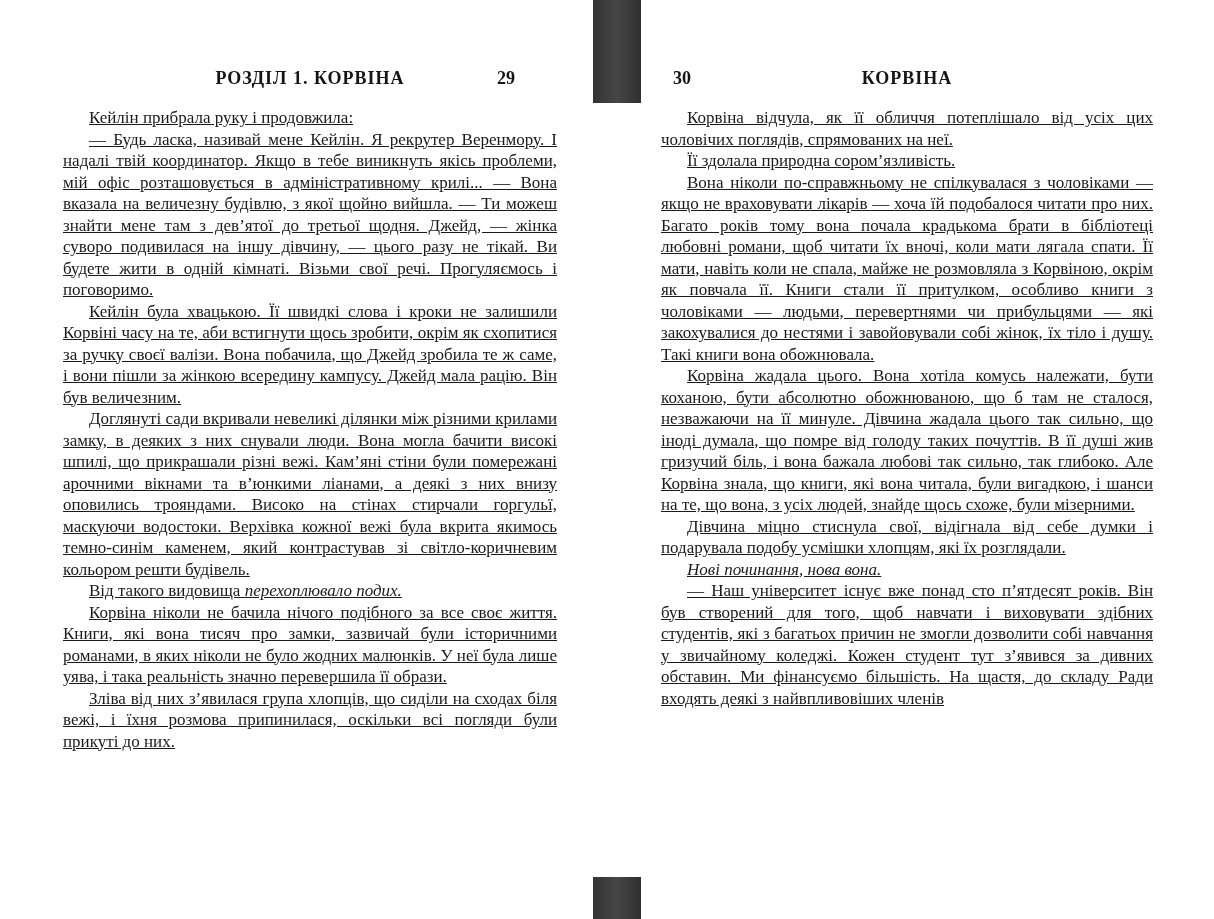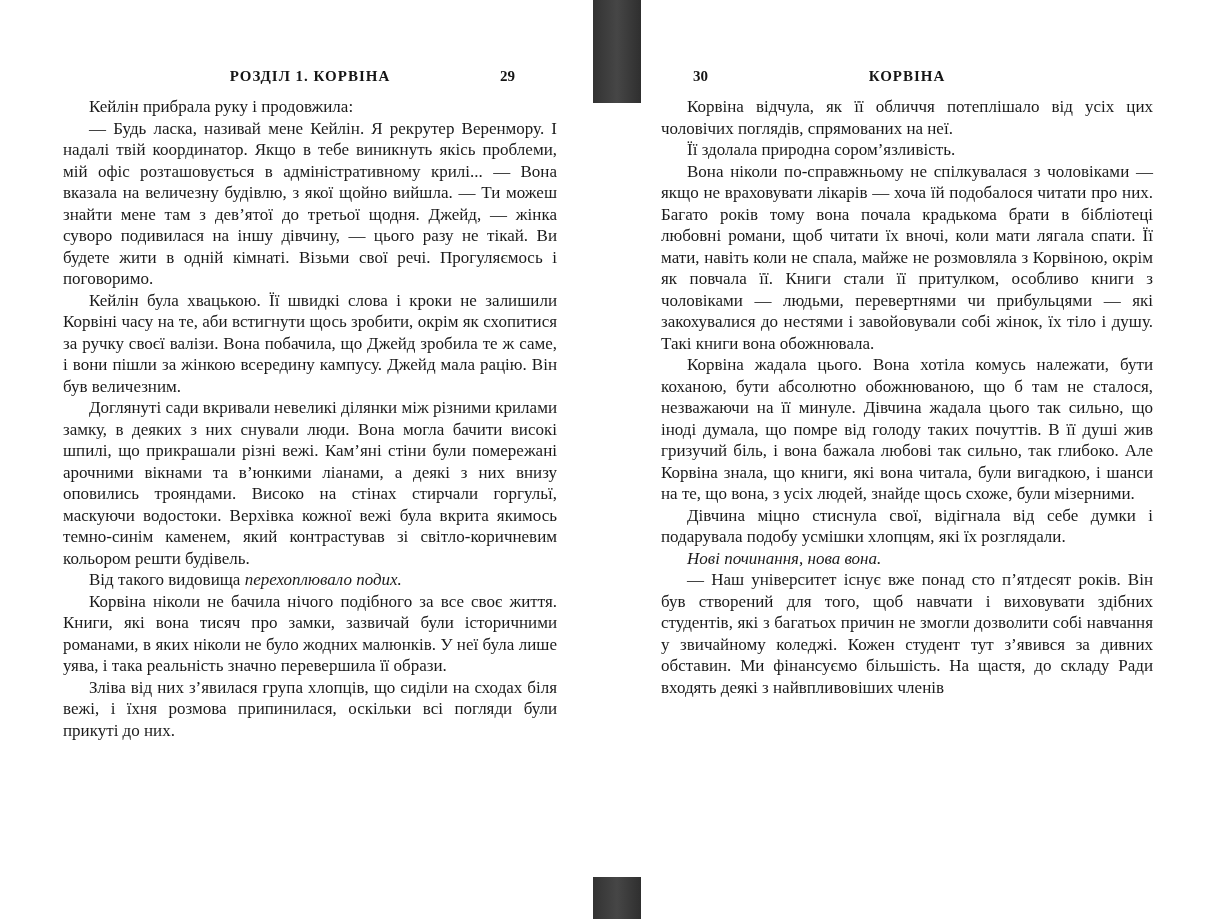--- a/index.html
+++ b/index.html
@@ -22,28 +22,28 @@
     }
     .gutter-top { top: 0; height: 103px; }
     .gutter-bottom { top: 877px; height: 42px; }
 
     .page { position: absolute; top: 0; bottom: 0; }
     .page-left  { left: 63px;  width: 494px; }
     .page-right { left: 661px; width: 492px; }
 
     .page-header {
       position: absolute; top: 68px; left: 0; right: 0; height: 20px;
-      font-size: 15px; font-weight: bold; letter-spacing: 1px; color: #151515;
+      font-size: 18px; font-weight: bold; letter-spacing: 1px; color: #151515;
     }
     .running-title { position: absolute; left: 0; right: 0; text-align: center; }
-    .page-number { position: absolute; letter-spacing: 0; margin-left: 20px; }
+    .page-number { position: absolute; letter-spacing: 0; }
     .page-left  .page-number { right: 42px; }
     .page-right .page-number { left: 12px; text-align: right; }
 
-    .page-body { position: absolute; top: 96px; left: 0; right: 0; }
+    .page-body { position: absolute; top: 107px; left: 0; right: 0; text-decoration: underline; }
     .para {
       font-size: 17px;
       line-height: 21.5px;
       text-align: justify;
       text-indent: 26px;
       color: #1a1a1a;
     }
     .para em { font-style: italic; }
   </style>
 </head>

